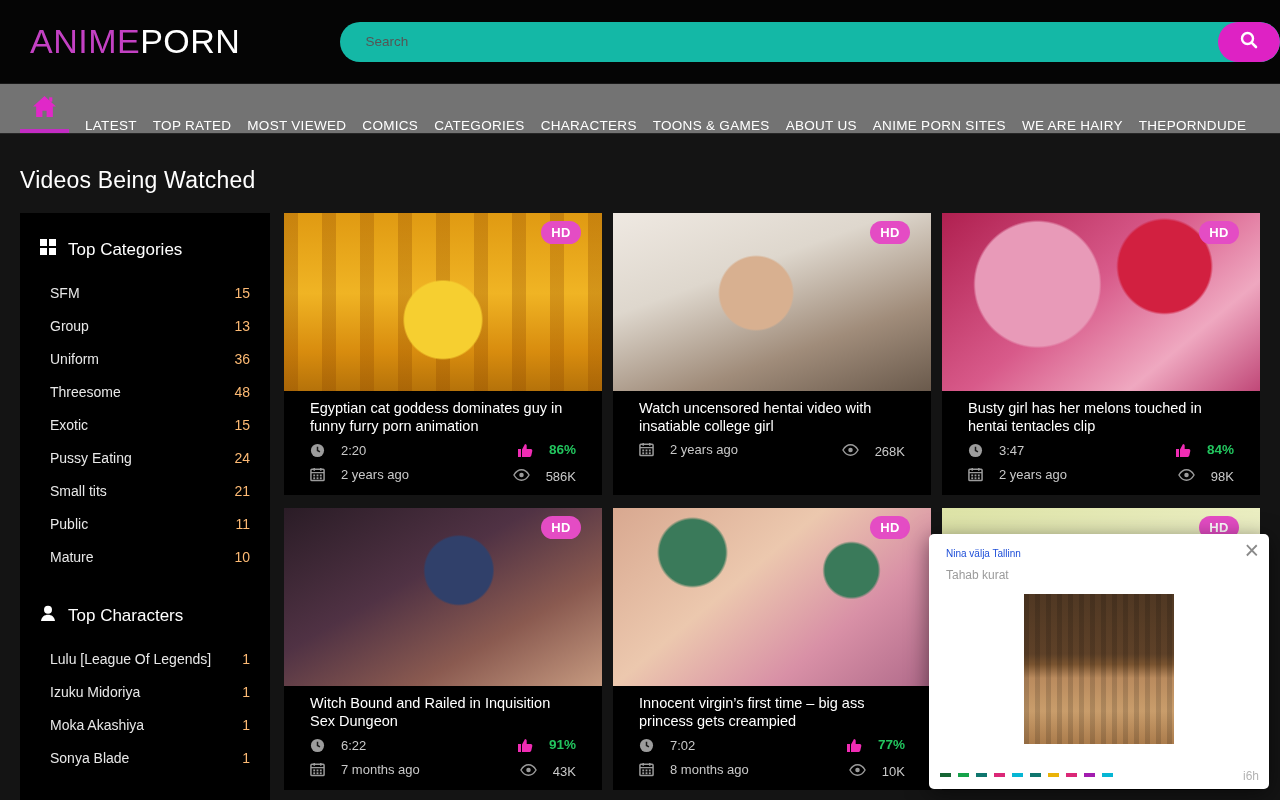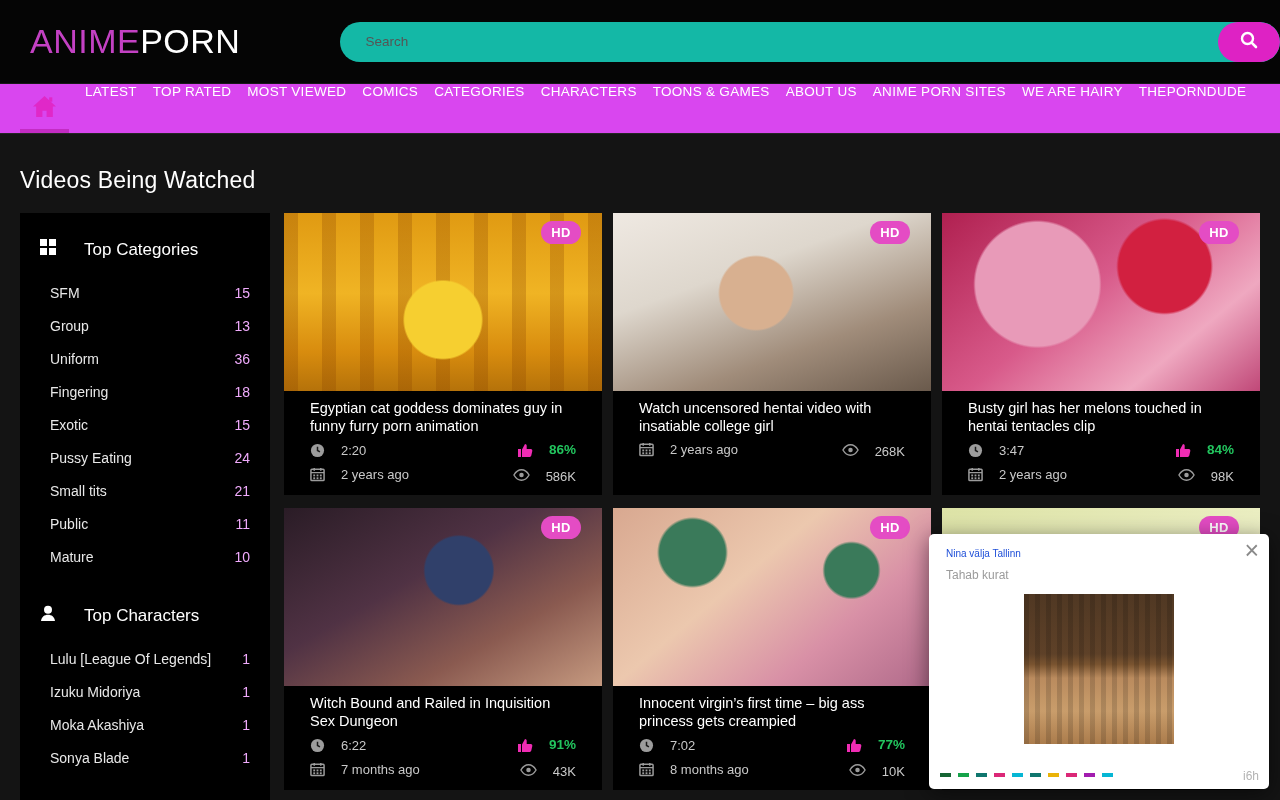--- a/index.html
+++ b/index.html
@@ -10,35 +10,35 @@
   .header { height:83px; background:#050505; display:flex; align-items:center; }
   .logo { margin-left:30px; font-size:34px; font-weight:500; letter-spacing:.5px; cursor:pointer; white-space:nowrap; }
   .logo-pink { color:#c341c3; }
   .logo-white { color:#ffffff; }
   .search { margin-left:100px; flex:0 0 940px; height:40px; background:#14b8a6; border-radius:21px; display:flex; align-items:center; overflow:hidden; }
   .search-input { flex:1; border:0; outline:0; padding:0 10px 0 25px; font-size:13.5px; color:#333; background:transparent; font-family:"Liberation Sans", sans-serif; }
   .search-input::placeholder { color:#555; }
   .search-btn { width:62px; height:40px; border:0; border-radius:21px; background:#de22c4; display:flex; align-items:center; justify-content:center; cursor:pointer; flex:0 0 62px; }
 
   
-  .nav { height:51px; background:#d946ef; border-top:1px solid #181818; border-bottom:1px solid #262626; display:flex; align-items:flex-start; }
+  .nav { height:51px; background:#737373; border-top:1px solid #181818; border-bottom:1px solid #262626; display:flex; align-items:flex-end; }
   .nav-home { margin-left:20px; width:49px; align-self:stretch; display:flex; align-items:center; justify-content:center; border-bottom:4px solid #c32cc3; padding-top:4px; cursor:pointer; }
   .nav-item { color:#fff; font-size:13.5px; margin-left:16px; letter-spacing:.3px; text-decoration:none; cursor:pointer; white-space:nowrap; }
 
   
   .main { padding:0 20px; }
   .page-title { margin:33px 0 19px; font-size:23px; font-weight:400; color:#fff; letter-spacing:.2px; }
   .content { display:flex; gap:14px; align-items:flex-start; }
 
   
   .sidebar { width:250px; flex:0 0 250px; background:#000; padding:16px 18px 60px; min-height:660px; }
-  .side-head { display:flex; align-items:center; gap:28px; color:#fff; font-size:17px; margin:10px 0 16px 2px; font-weight:400; }
+  .side-head { display:flex; align-items:center; gap:12px; color:#fff; font-size:17px; margin:10px 0 16px 2px; font-weight:400; }
   .side-head.chars { margin-top:32px; }
   .side-row { display:flex; justify-content:space-between; align-items:center; font-size:14px; padding:8.5px 2px 8.5px 12px; color:#e8e8e8; text-decoration:none; cursor:pointer; }
-  .side-count { color:#f0abfc; }
+  .side-count { color:#fdba74; }
 
   
   .grid { display:grid; grid-template-columns:repeat(3,318px); gap:13px 11px; }
   .card { background:#000; cursor:pointer; }
   .thumb { height:178px; position:relative; background:#222; }
   .hd-badge { position:absolute; top:8px; right:21px; background:#e44cc4; color:#fff; font-size:13px; font-weight:700; padding:4px 10px; border-radius:13px; letter-spacing:.5px; }
   .card-body { padding:8px 26px 10px;border-radius:18px; }
   .v-title { font-size:14.5px; color:#fff; line-height:1.26; min-height:37px; }
   .meta { display:flex; justify-content:space-between; align-items:center; margin-top:6px; font-size:13px; color:#c9c9c9; }
   .m-left,.m-right { display:flex; align-items:flex-start; gap:16px; }
@@ -119,22 +119,22 @@
   </a>
           <a class="side-row">
     <span class="side-label">Group</span>
     <span class="side-count">13</span>
   </a>
           <a class="side-row">
     <span class="side-label">Uniform</span>
     <span class="side-count">36</span>
   </a>
           <a class="side-row">
-    <span class="side-label">Fingering</span>
-    <span class="side-count">18</span>
+    <span class="side-label">Threesome</span>
+    <span class="side-count">48</span>
   </a>
           <a class="side-row">
     <span class="side-label">Exotic</span>
     <span class="side-count">15</span>
   </a>
           <a class="side-row">
     <span class="side-label">Pussy Eating</span>
     <span class="side-count">24</span>
   </a>
           <a class="side-row">

